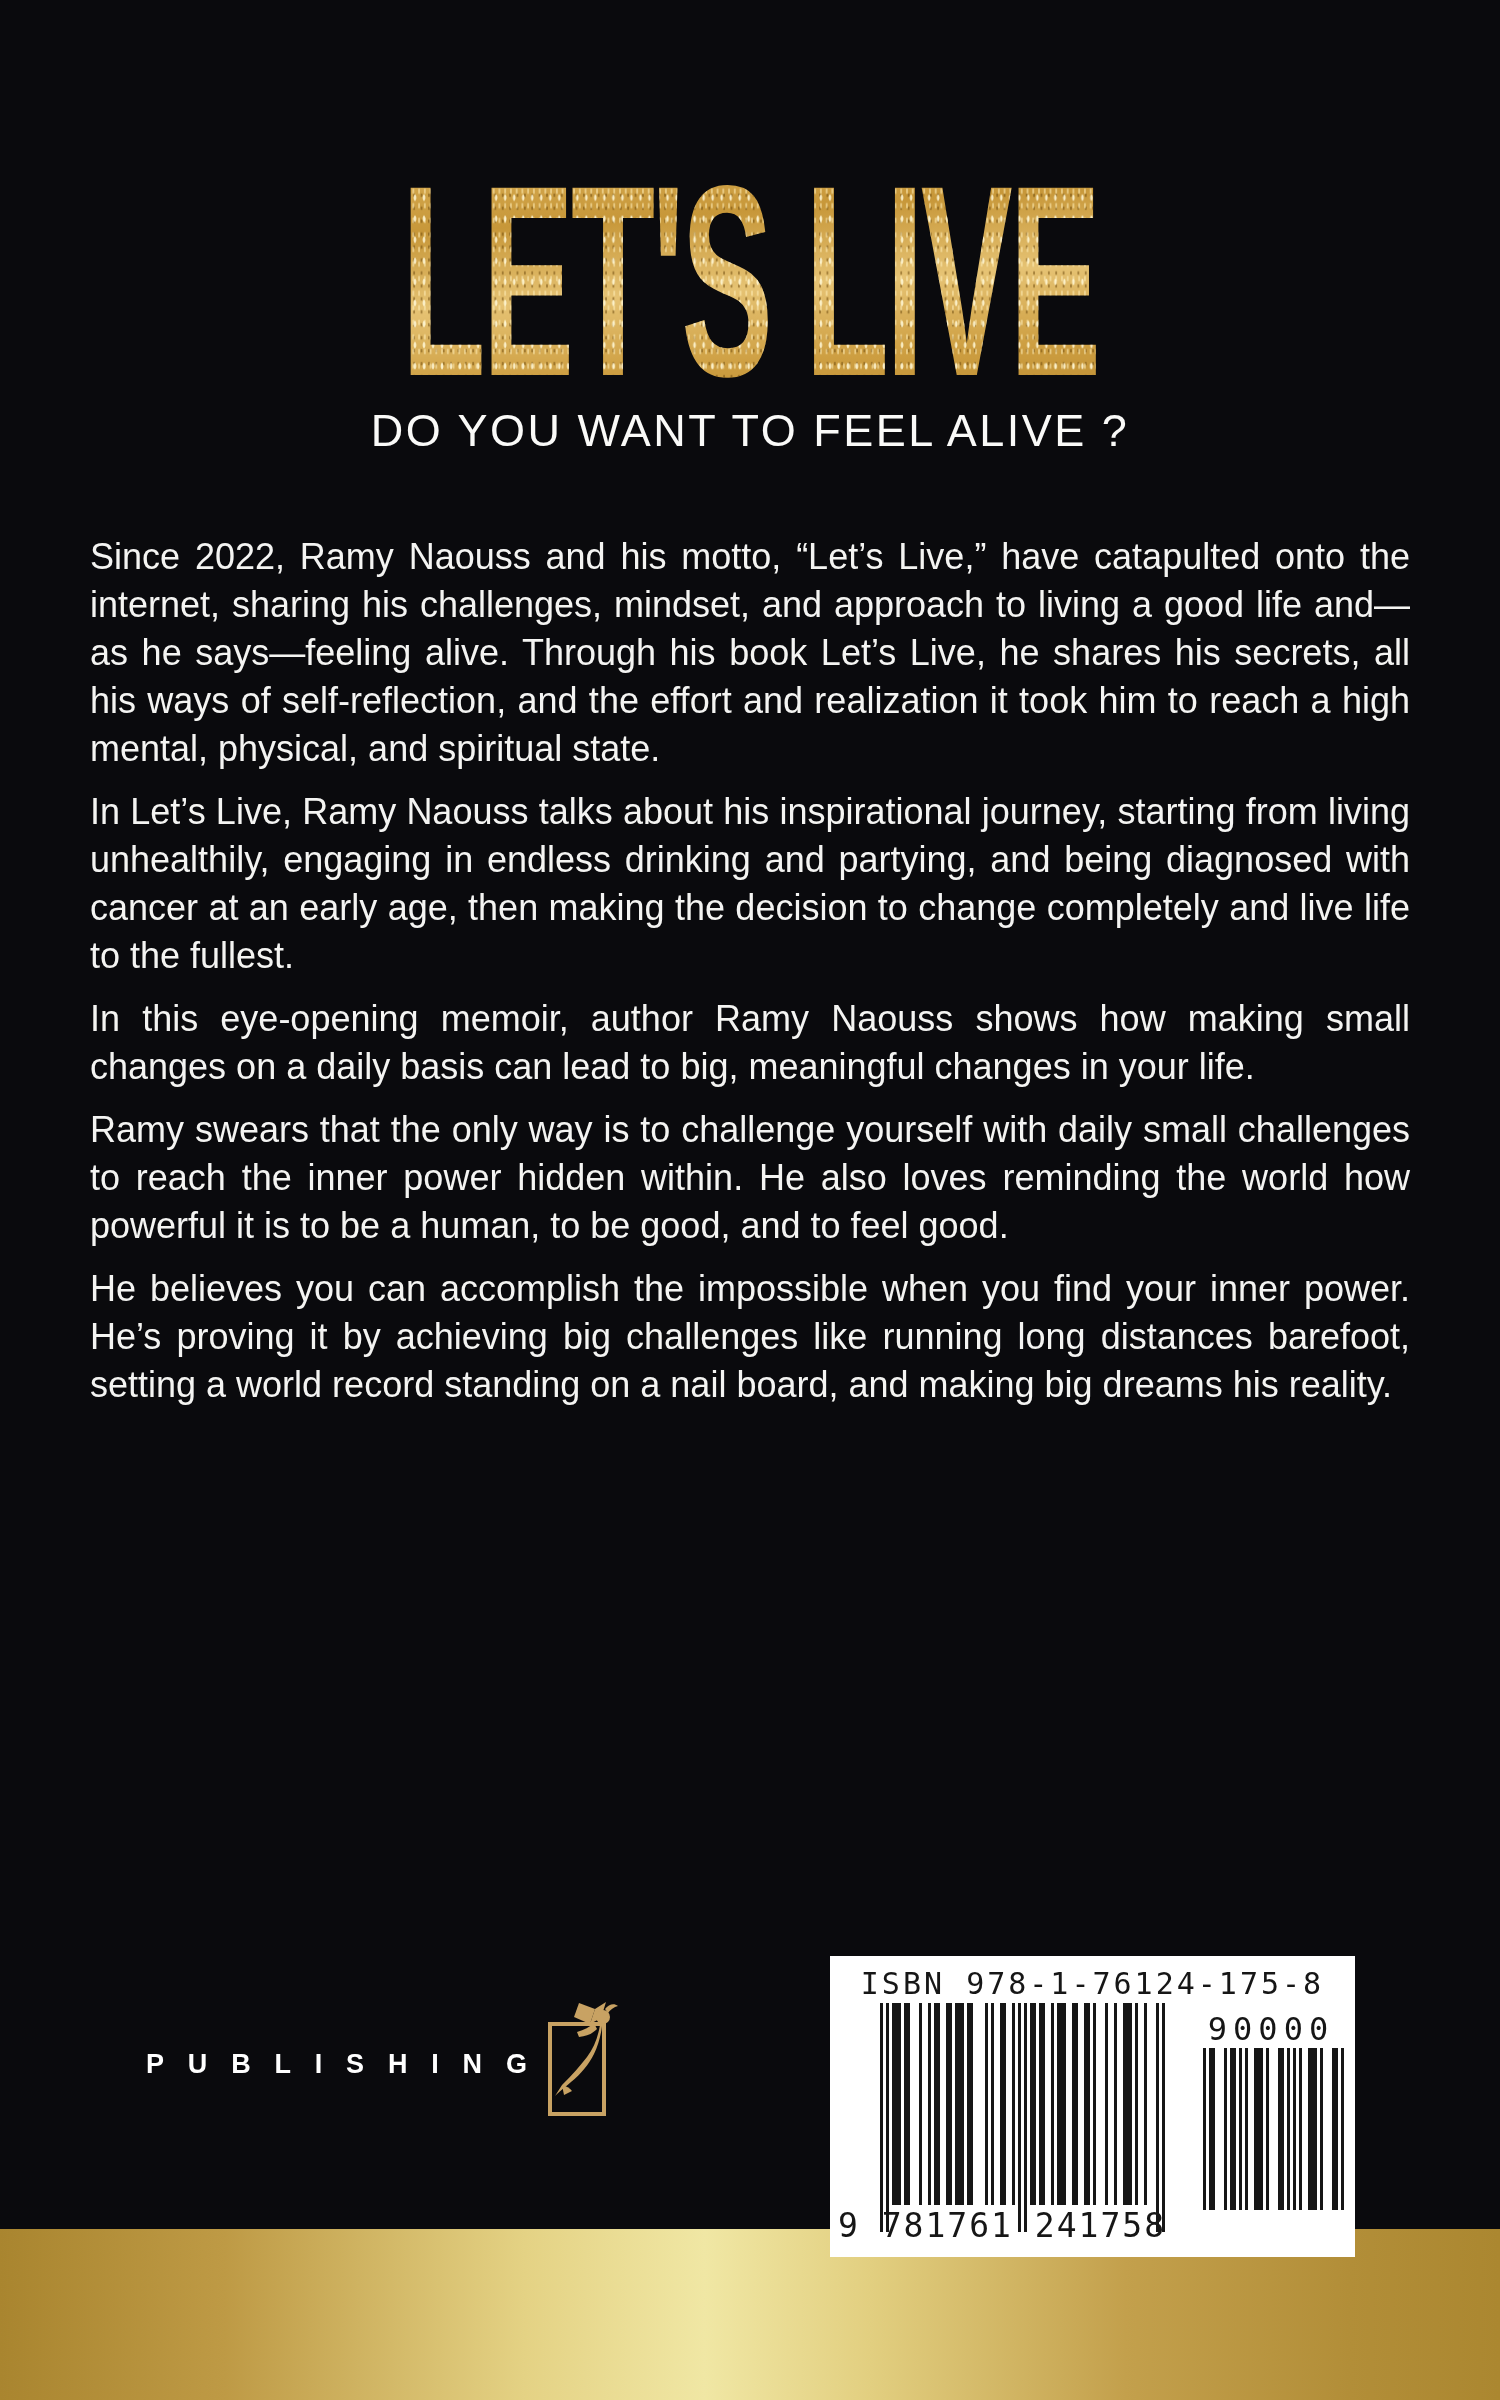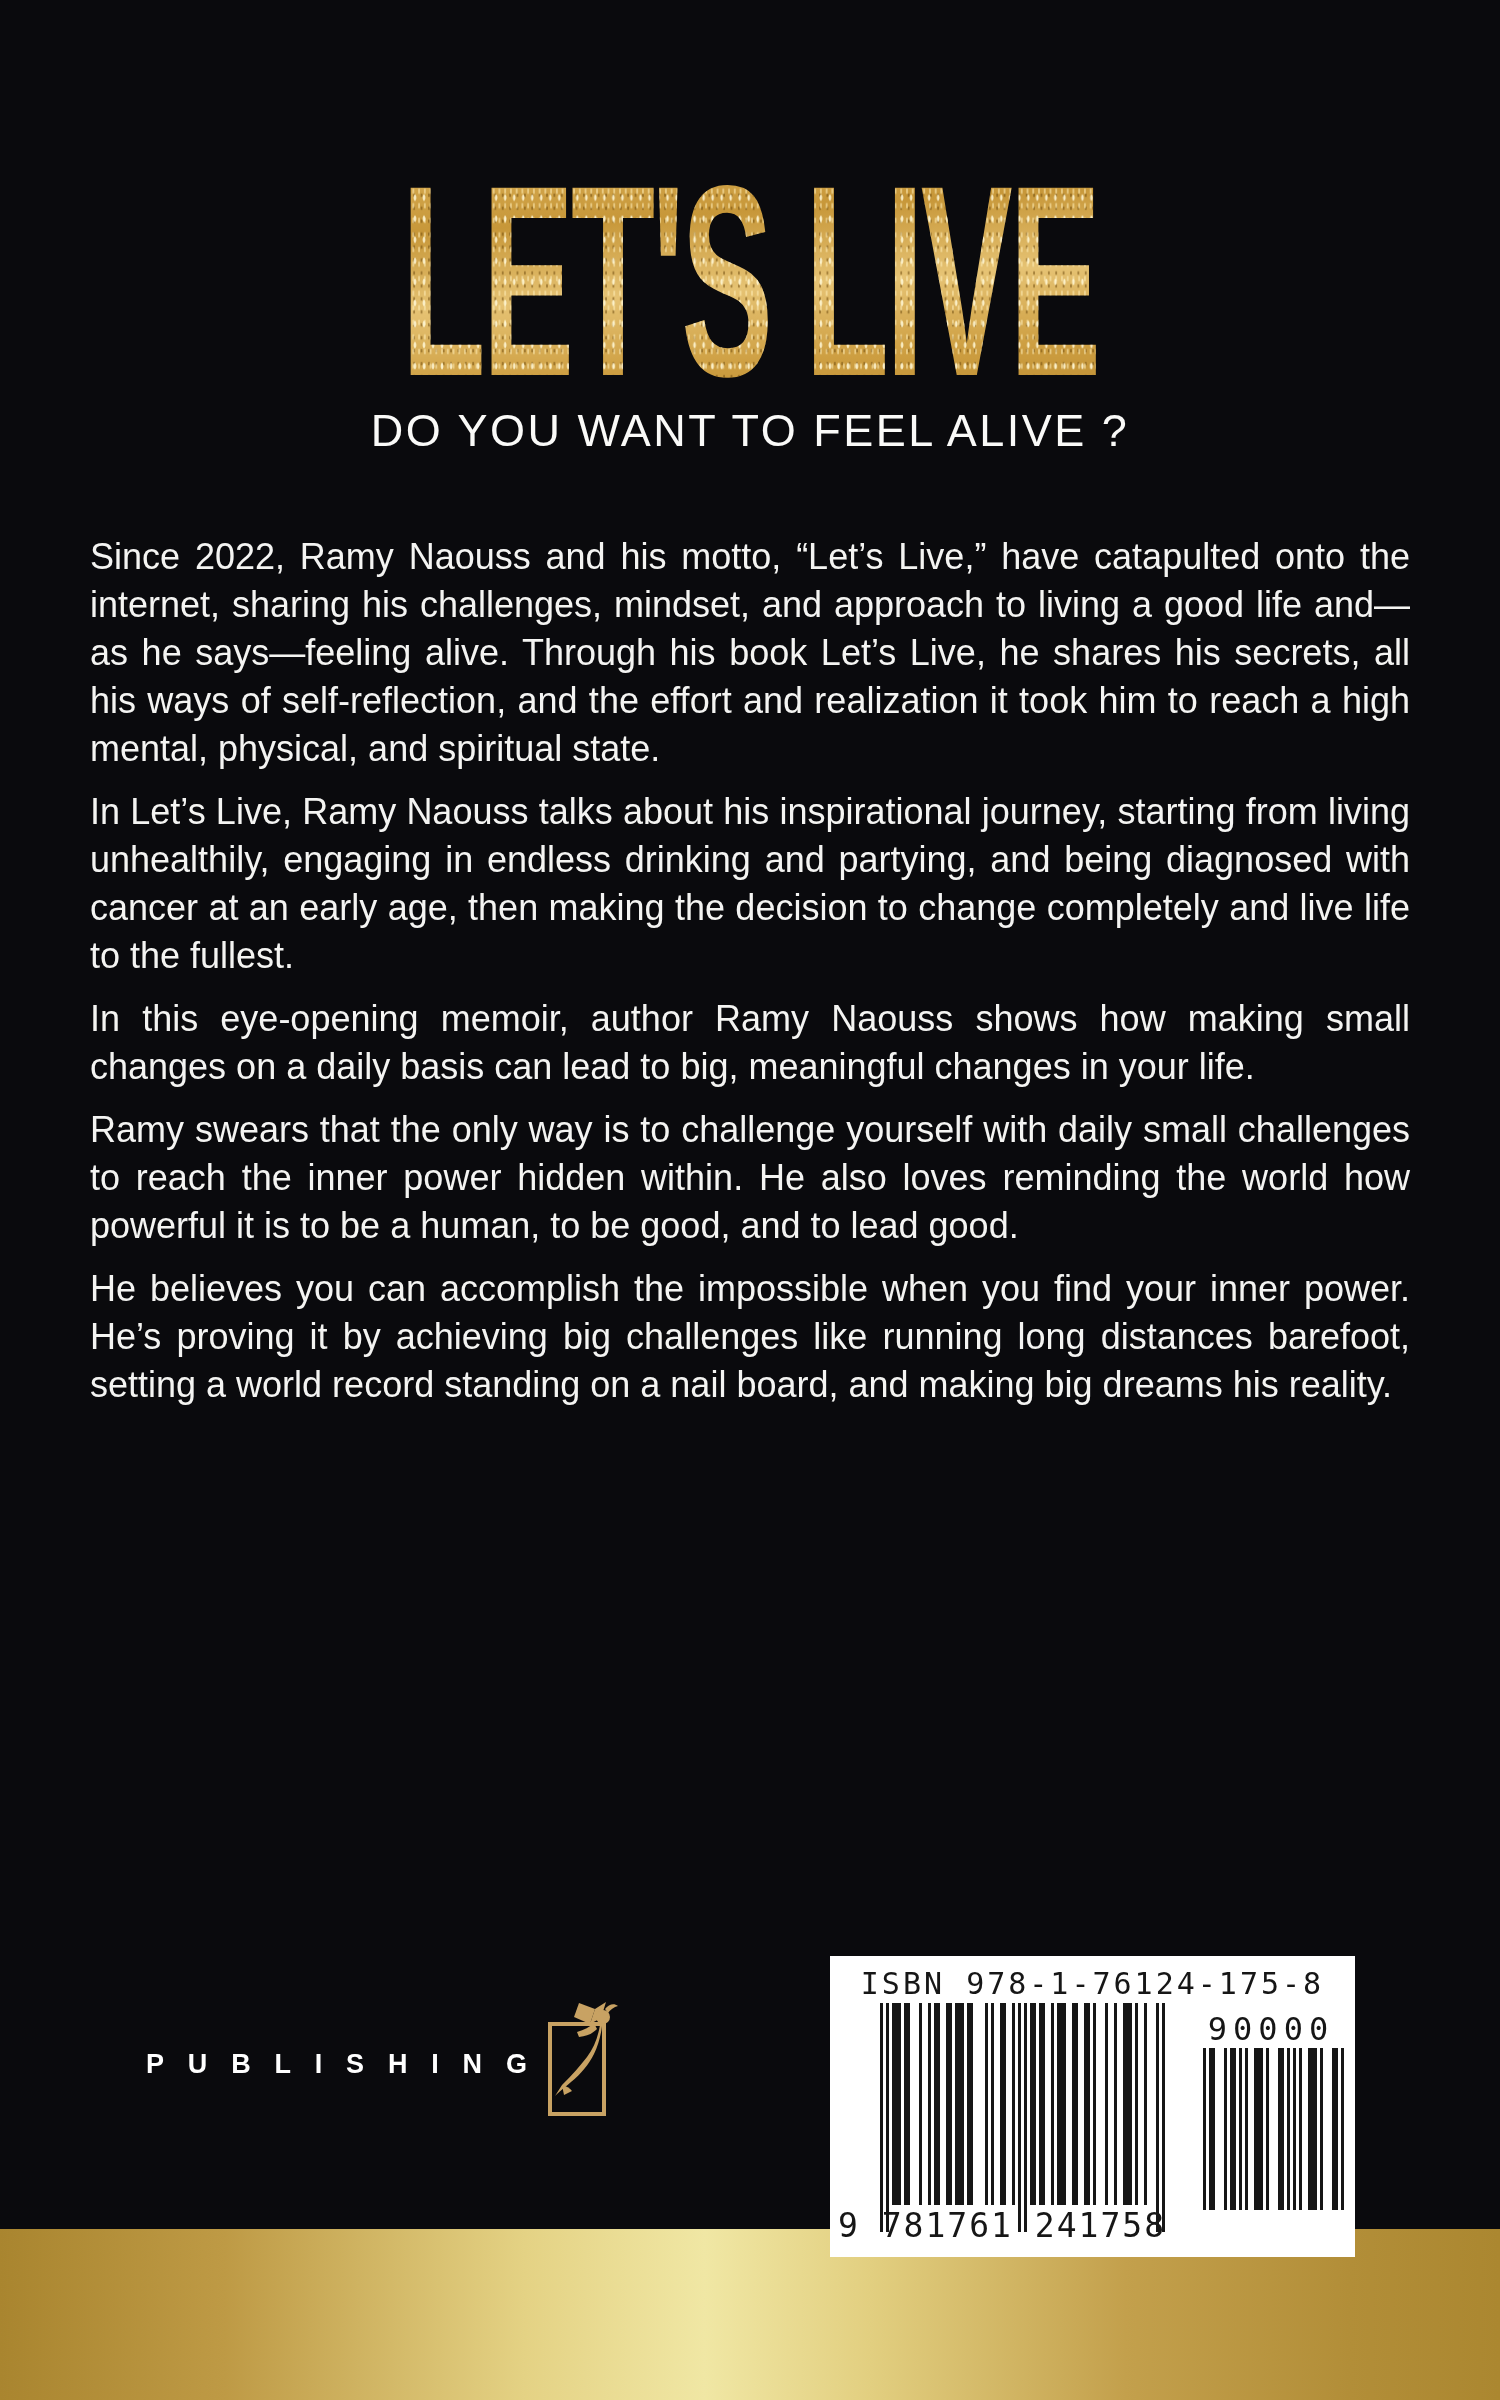--- a/index.html
+++ b/index.html
@@ -76,21 +76,21 @@
   <div class="title-wrap">
     <div class="title">LET'S LIVE</div>
   </div>
 
   <div class="tagline">DO YOU WANT TO FEEL ALIVE ?</div>
 
   <div class="synopsis">
     <p>Since 2022, Ramy Naouss and his motto, “Let’s Live,” have catapulted onto the internet, sharing his challenges, mindset, and approach to living a good life and—as he says—feeling alive. Through his book Let’s Live, he shares his secrets, all his ways of self-reflection, and the effort and realization it took him to reach a high mental, physical, and spiritual state.</p>
     <p>In Let’s Live, Ramy Naouss talks about his inspirational journey, starting from living unhealthily, engaging in endless drinking and partying, and being diagnosed with cancer at an early age, then making the decision to change completely and live life to the fullest.</p>
     <p>In this eye-opening memoir, author Ramy Naouss shows how making small changes on a daily basis can lead to big, meaningful changes in your life.</p>
-    <p>Ramy swears that the only way is to challenge yourself with daily small challenges to reach the inner power hidden within. He also loves reminding the world how powerful it is to be a human, to be good, and to lead good.</p>
+    <p>Ramy swears that the only way is to challenge yourself with daily small challenges to reach the inner power hidden within. He also loves reminding the world how powerful it is to be a human, to be good, and to feel good.</p>
     <p>He believes you can accomplish the impossible when you find your inner power. He’s proving it by achieving big challenges like running long distances barefoot, setting a world record standing on a nail board, and making big dreams his reality.</p>
   </div>
 
   <div class="publisher">
     <div class="pub-sub">
         <span>P</span>
         <span>U</span>
         <span>B</span>
         <span>L</span>
         <span>I</span>

